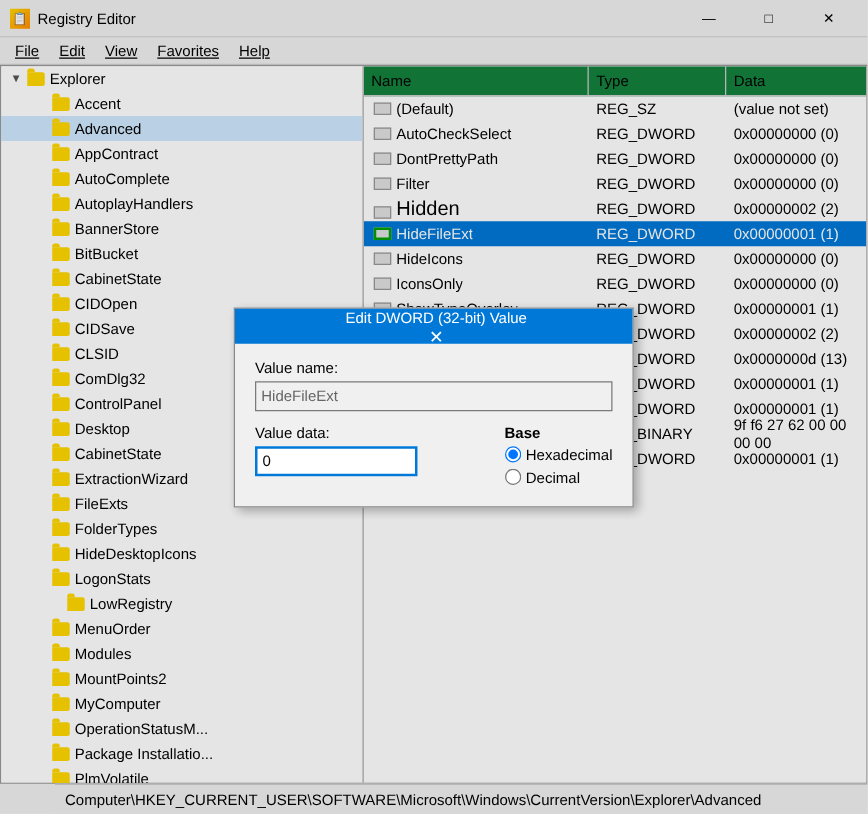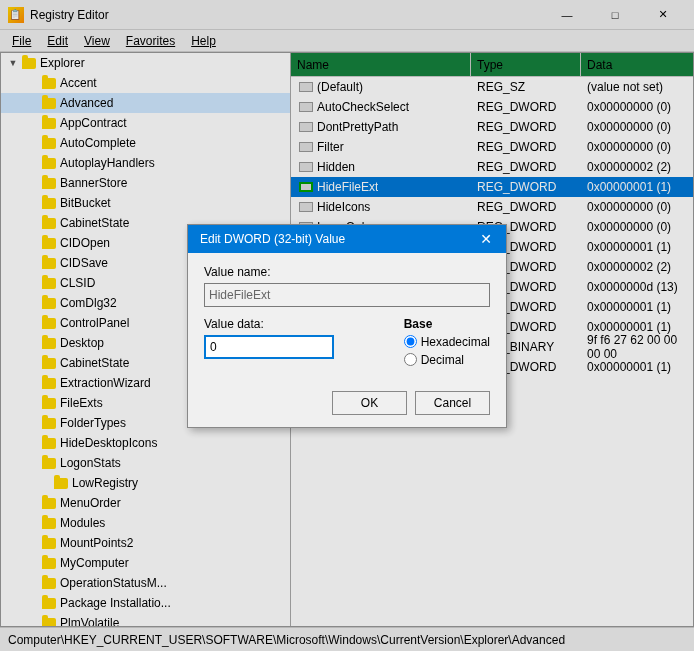--- a/index.html
+++ b/index.html
@@ -137,20 +137,21 @@
 
     
     .status-bar {
       height: 24px;
       background: #f0f0f0;
       border-top: 1px solid #ccc;
       display: flex;
       align-items: center;
       padding: 0 8px;
       font-size: 12px;
+      margin-left: 44px;
     }
 
     
     .modal-overlay {
       position: fixed;
       top: 0; left: 0; right: 0; bottom: 0;
       background: rgba(0,0,0,0.1);
       display: flex;
       align-items: center;
       justify-content: center;
@@ -164,20 +165,21 @@
     }
     .modal-title-bar {
       background: #0078d7;
       color: white;
       height: 28px;
       display: flex;
       align-items: center;
       justify-content: space-between;
       padding: 0 8px 0 12px;
       font-size: 12px;
+      flex-direction: column;
     }
     .modal-close-btn {
       width: 24px; height: 24px; background: transparent; border: none; color: white; cursor: pointer; font-size: 14px; display: flex; align-items: center; justify-content: center;
     }
     .modal-body { padding: 12px 16px; }
     .modal-field-label { font-size: 12px; margin-bottom: 4px; }
     .modal-input {
       width: 100%; height: 24px; border: 1px solid #7a7a7a; padding: 2px 4px; font-size: 12px; background: #fff; margin-bottom: 10px;
     }
     .modal-row { display: flex; gap: 12px; align-items: flex-start; }
@@ -495,21 +497,21 @@
           <div class="col-name" style="display: flex; align-items: center; overflow: hidden; font-size: 12px;">
             <span style="width: 18px; height: 14px; flex-shrink: 0; display: inline-flex; align-items: center; justify-content: center; margin-right: 2px;">
               <span style="display: inline-block; width: 14px; height: 10px; background: rgb(224, 224, 224); border: 1px solid rgb(153, 153, 153); position: relative; box-sizing: border-box;"></span>
             </span>
             <span style="overflow: hidden; white-space: nowrap;">Filter</span>
           </div>
           <div class="col-type" style="font-size: 12px;">REG_DWORD</div>
           <div class="col-data" style="font-size: 12px;">0x00000000 (0)</div>
         </div>
         <div class="table-row">
-          <div class="col-name" style="display: flex; align-items: center; overflow: hidden; font-size: 12px;">
+          <div class="col-name" style="display: flex; align-items: flex-end; overflow: hidden; font-size: 16px;">
             <span style="width: 18px; height: 14px; flex-shrink: 0; display: inline-flex; align-items: center; justify-content: center; margin-right: 2px;">
               <span style="display: inline-block; width: 14px; height: 10px; background: rgb(224, 224, 224); border: 1px solid rgb(153, 153, 153); position: relative; box-sizing: border-box;"></span>
             </span>
             <span style="overflow: hidden; white-space: nowrap;">Hidden</span>
           </div>
           <div class="col-type" style="font-size: 12px;">REG_DWORD</div>
           <div class="col-data" style="font-size: 12px;">0x00000002 (2)</div>
         </div>
         <div class="table-row selected">
           <div class="col-name" style="display: flex; align-items: center; overflow: hidden; font-size: 12px;">
@@ -640,18 +642,14 @@
             <input type="radio" name="base" id="hex" checked="" style="">
             <label for="hex">Hexadecimal</label>
           </div>
           <div class="radio-row">
             <input type="radio" name="base" id="dec" style="">
             <label for="dec">Decimal</label>
           </div>
         </div>
       </div>
     </div>
-    <div class="modal-buttons">
-      <button class="modal-btn ok">OK</button>
-      <button class="modal-btn">Cancel</button>
-    </div>
   </div>
 </div>
 
 </body></html>

